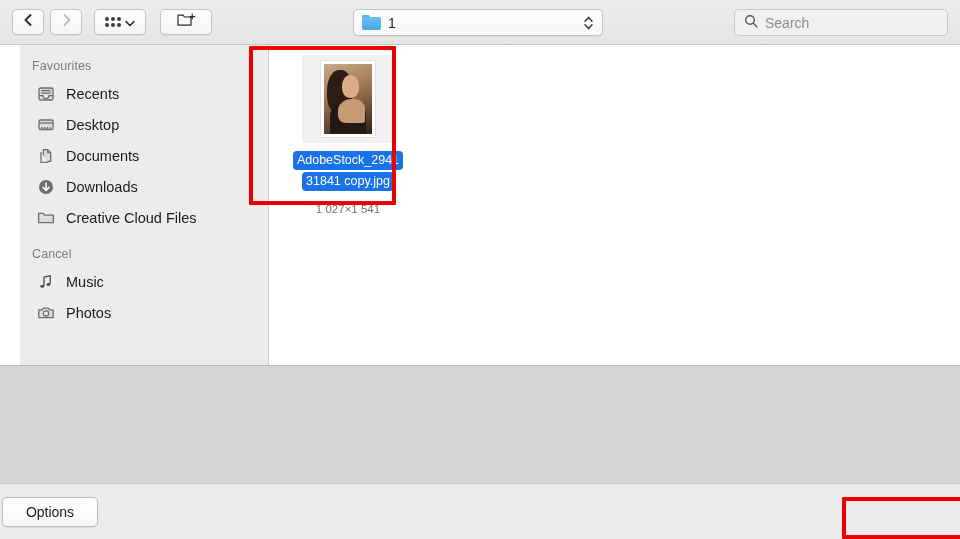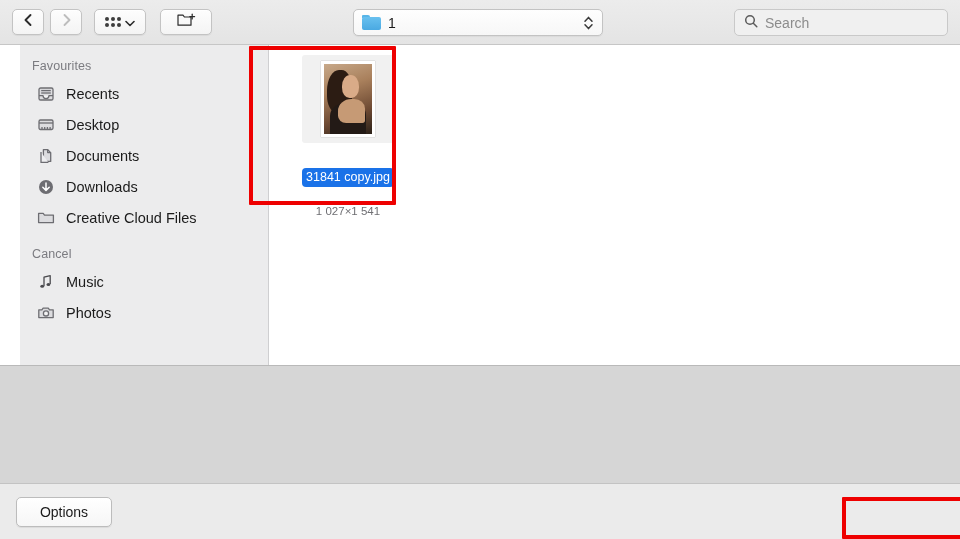--- a/index.html
+++ b/index.html
@@ -277,21 +277,21 @@
     color: #ffffff;
   }
   .fname span {
     background: #1a72e8;
     border-radius: 4px;
     padding: 1px 4px;
     display: inline-block;
     margin: 1px 0;
   }
   .fdims {
-    margin-top: 17px;
+    margin-top: 11px;
     font-size: 11.5px;
     color: #6f6f73;
   }
   .annotation-box {
     position: absolute;
     border: 4px solid #ee0000;
     box-sizing: border-box;
     pointer-events: none;
     border-radius: 1px;
   }
@@ -311,21 +311,21 @@
   }
 
   
   .footer {
     height: 56px;
     flex: 0 0 56px;
     background: #ebebeb;
     border-top: 1px solid #c3c3c3;
     display: flex;
     align-items: center;
-    padding: 0 16px;
+    padding: 0 2px;
     box-sizing: border-box;
     position: relative;
   }
   .btn {
     font-family: "Liberation Sans", sans-serif;
     font-size: 14px;
     height: 30px;
     border-radius: 5px;
     border: 1px solid #bcbcbc;
     background: linear-gradient(to bottom, #ffffff, #f6f6f6);
@@ -524,21 +524,21 @@
           <div class="photo-frame">
             <div class="photo">
               <span class="hair"></span>
               <span class="face"></span>
               <span class="body-sh"></span>
               <span class="shoulder"></span>
             </div>
           </div>
         </div>
         <div class="fname">
-          <br>
+          <span>AdobeStock_2941</span><br>
           <span>31841 copy.jpg</span>
         </div>
         <div class="fdims">1 027×1 541</div>
       </div>
     </div>
   </div>
 
   <div class="preview-pane"></div>
 
   <div class="footer">

